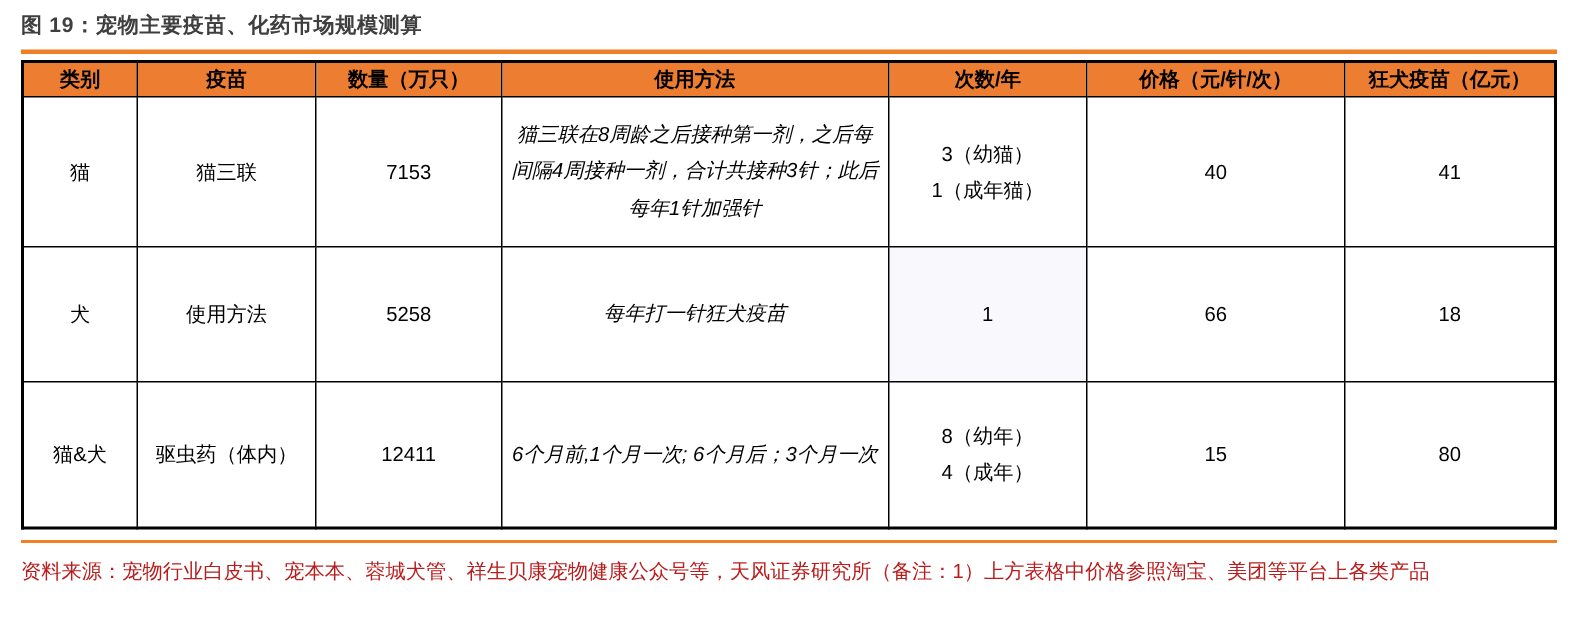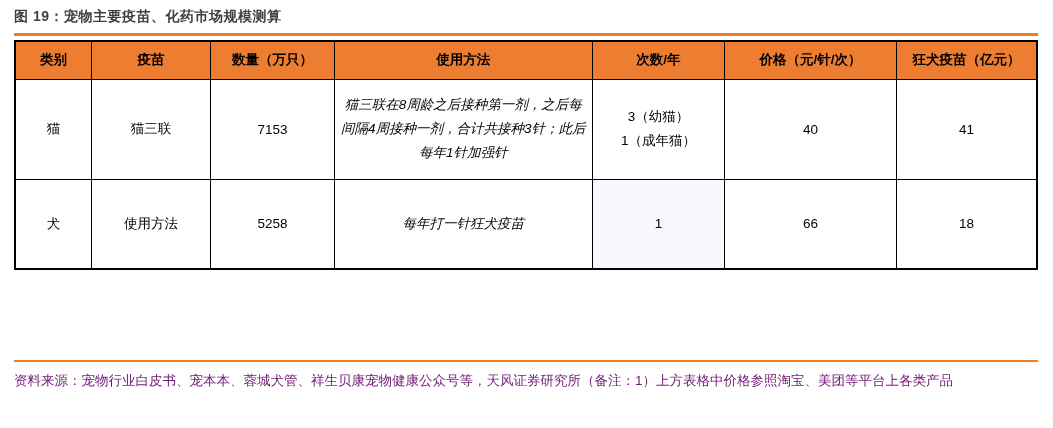--- a/index.html
+++ b/index.html
@@ -56,39 +56,39 @@
   table.market-table th,
   table.market-table td {
     border: 1px solid #000;
     text-align: center;
     vertical-align: middle;
     font-size: 13.5px;
     color: #000;
     padding: 2px 5px;
     overflow: hidden;
   }
-  table.market-table thead tr { height: 38px; }
+  table.market-table thead tr { height: 23px; }
   table.market-table thead th {
     background: #ed7d31;
     font-weight: bold;
     padding: 2px 2px;
   }
   tr.row-1 { height: 100px; }
   tr.row-2 { height: 90px; }
   tr.row-3 { height: 97px; }
   td.multiline { white-space: pre-line; line-height: 1.75; }
   td.usage-cell { line-height: 1.8; font-style: italic; }
   td.cell-highlight { background: #f8f8fd; }
   .source-note {
     position: absolute;
     left: 14px;
     top: 366px;
     width: 1030px;
     font-size: 13.5px;
-    color: #701a75;
+    color: #b91c1c;
     line-height: 29px;
   }
   .source-line { white-space: nowrap; }
 </style>
 </head>
 <body>
 
 <div class="page">
 
   <div class="fig-title">图 19：宠物主要疫苗、化药市场规模测算</div>
@@ -129,20 +129,30 @@
       </tr>
       <tr class="row-2">
         <td>犬</td>
         <td>使用方法</td>
         <td>5258</td>
         <td class="usage-cell">每年打一针狂犬疫苗</td>
         <td class="cell-highlight">1</td>
         <td>66</td>
         <td>18</td>
       </tr>
+      <tr class="row-3">
+        <td>猫&amp;犬</td>
+        <td>驱虫药（体内）</td>
+        <td>12411</td>
+        <td class="usage-cell">6个月前,1个月一次; 6个月后；3个月一次</td>
+        <td class="multiline">8（幼年）
+4（成年）</td>
+        <td>15</td>
+        <td>80</td>
+      </tr>
     </tbody>
   </table>
 
   <div class="rule-bottom"></div>
 
   <div class="source-note">
     <div class="source-line">资料来源：宠物行业白皮书、宠本本、蓉城犬管、祥生贝康宠物健康公众号等，天风证券研究所（备注：1）上方表格中价格参照淘宝、美团等平台上各类产品</div>
   </div>
 
 </div>

